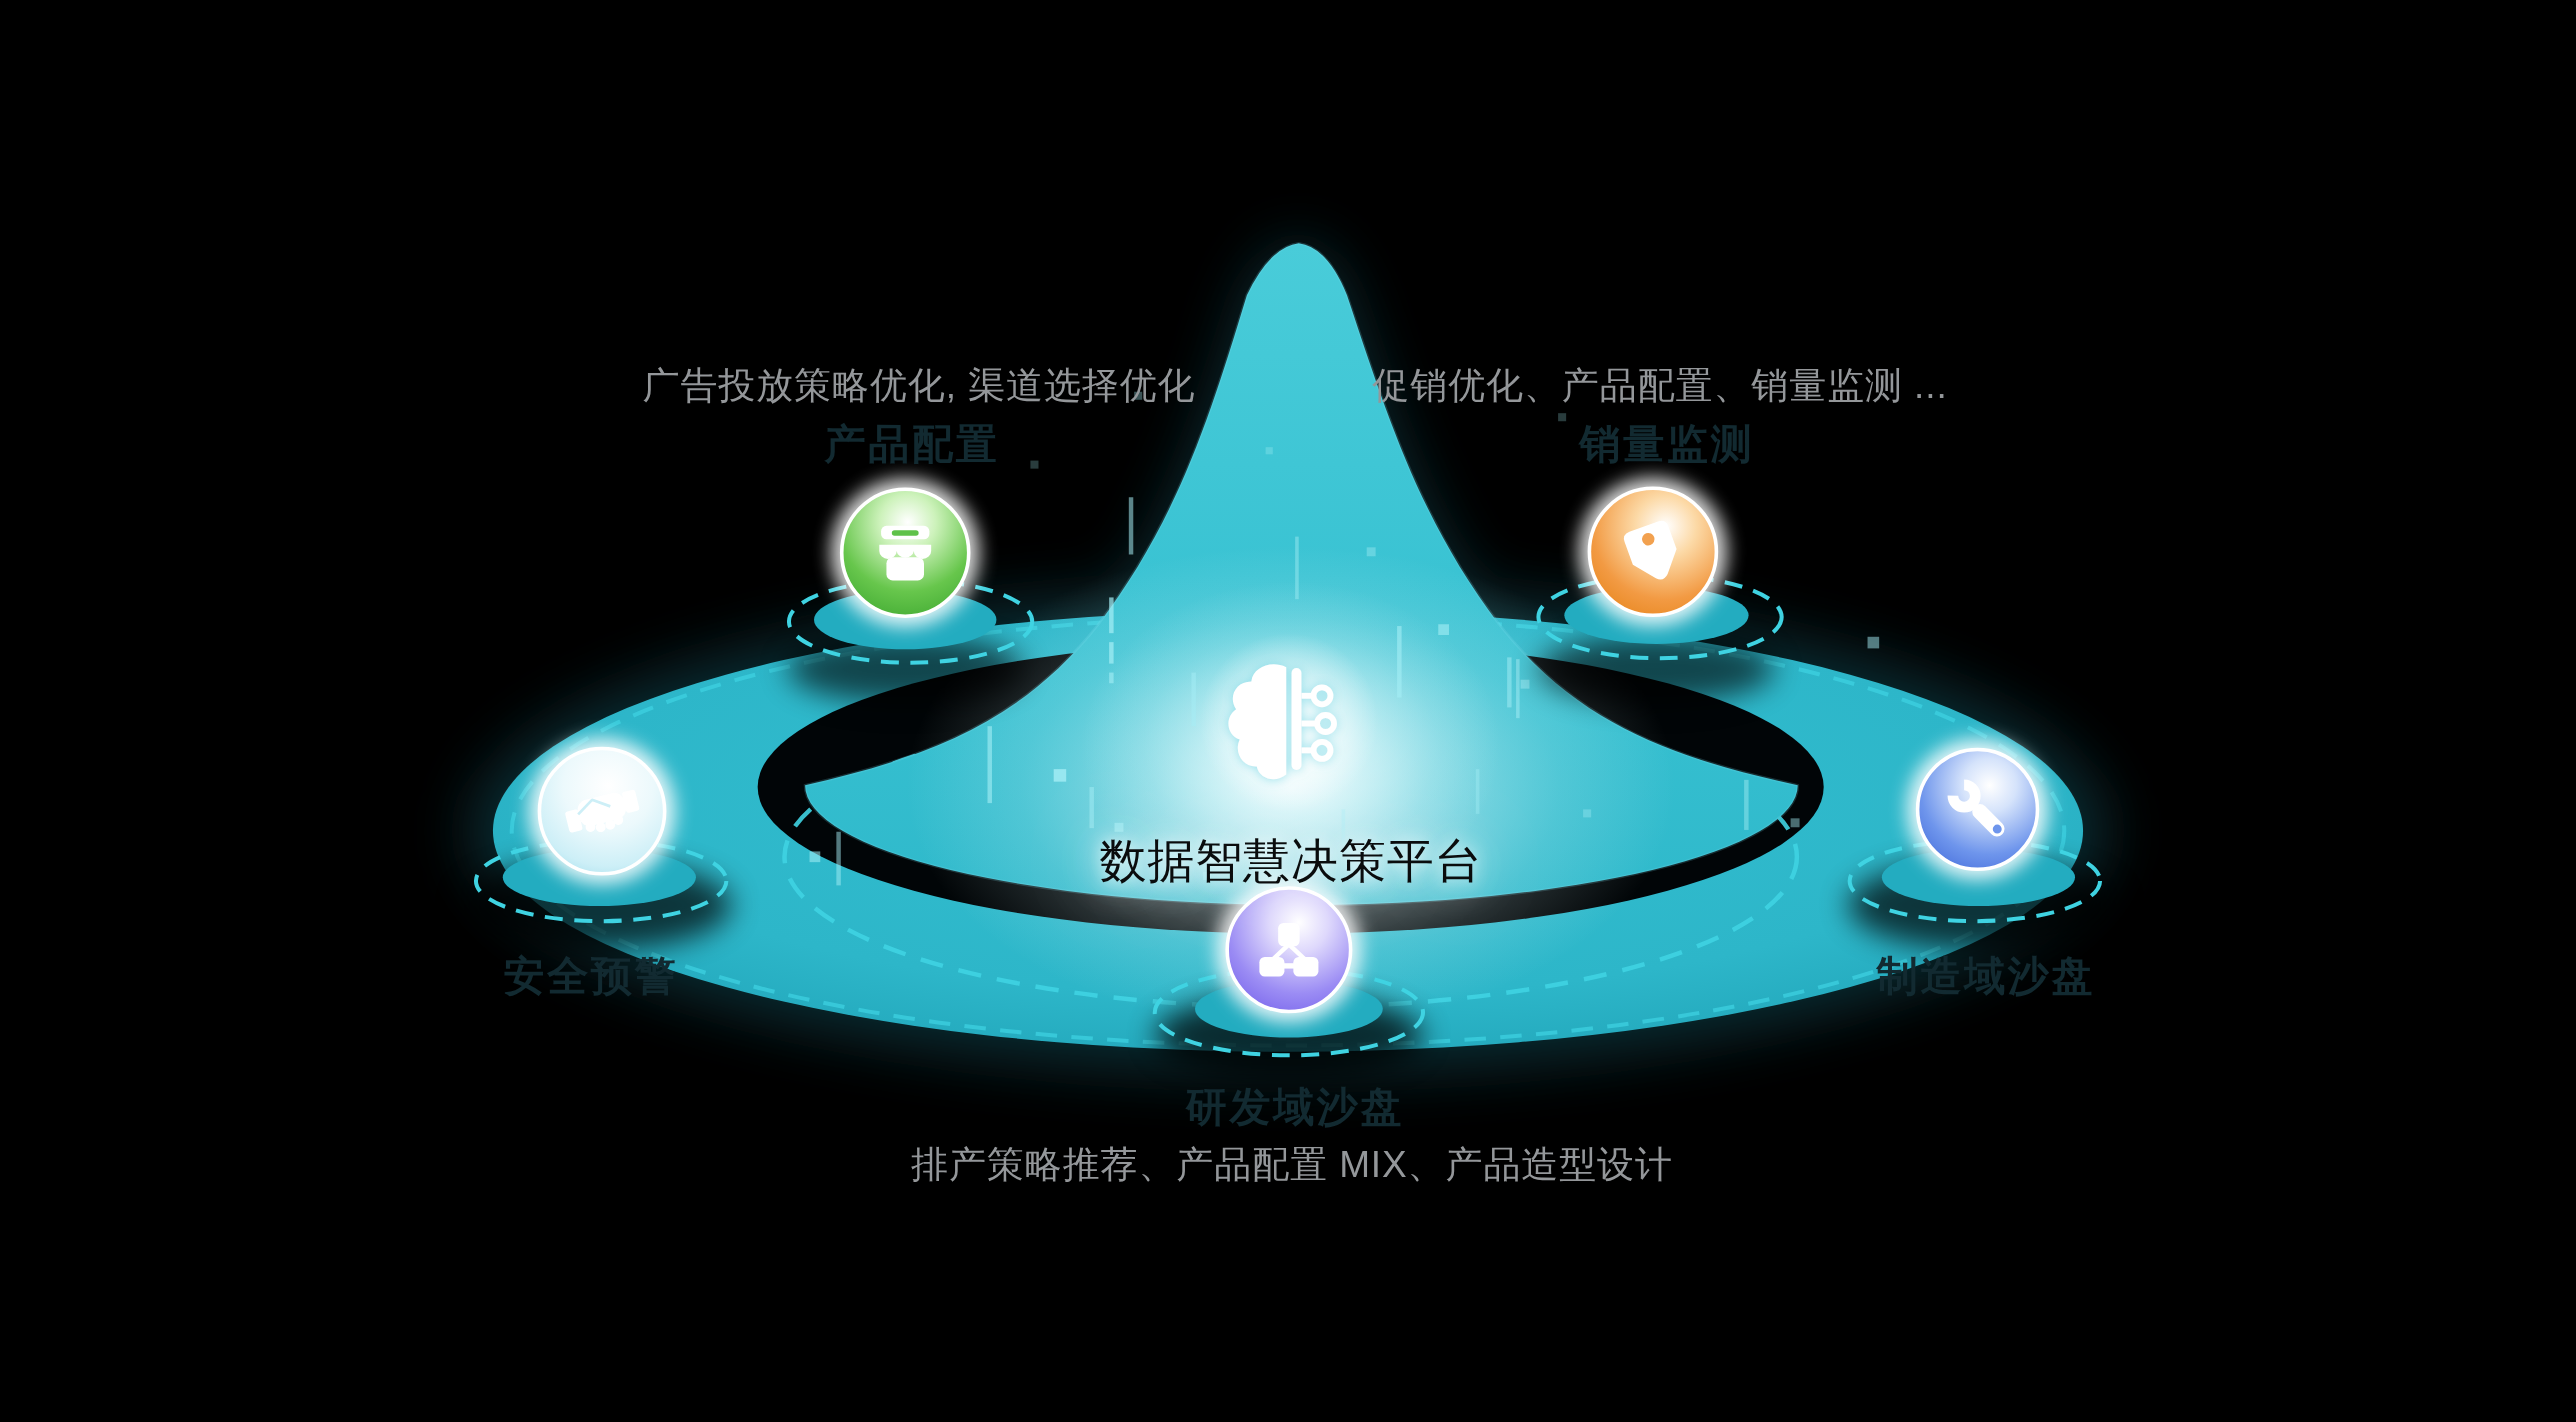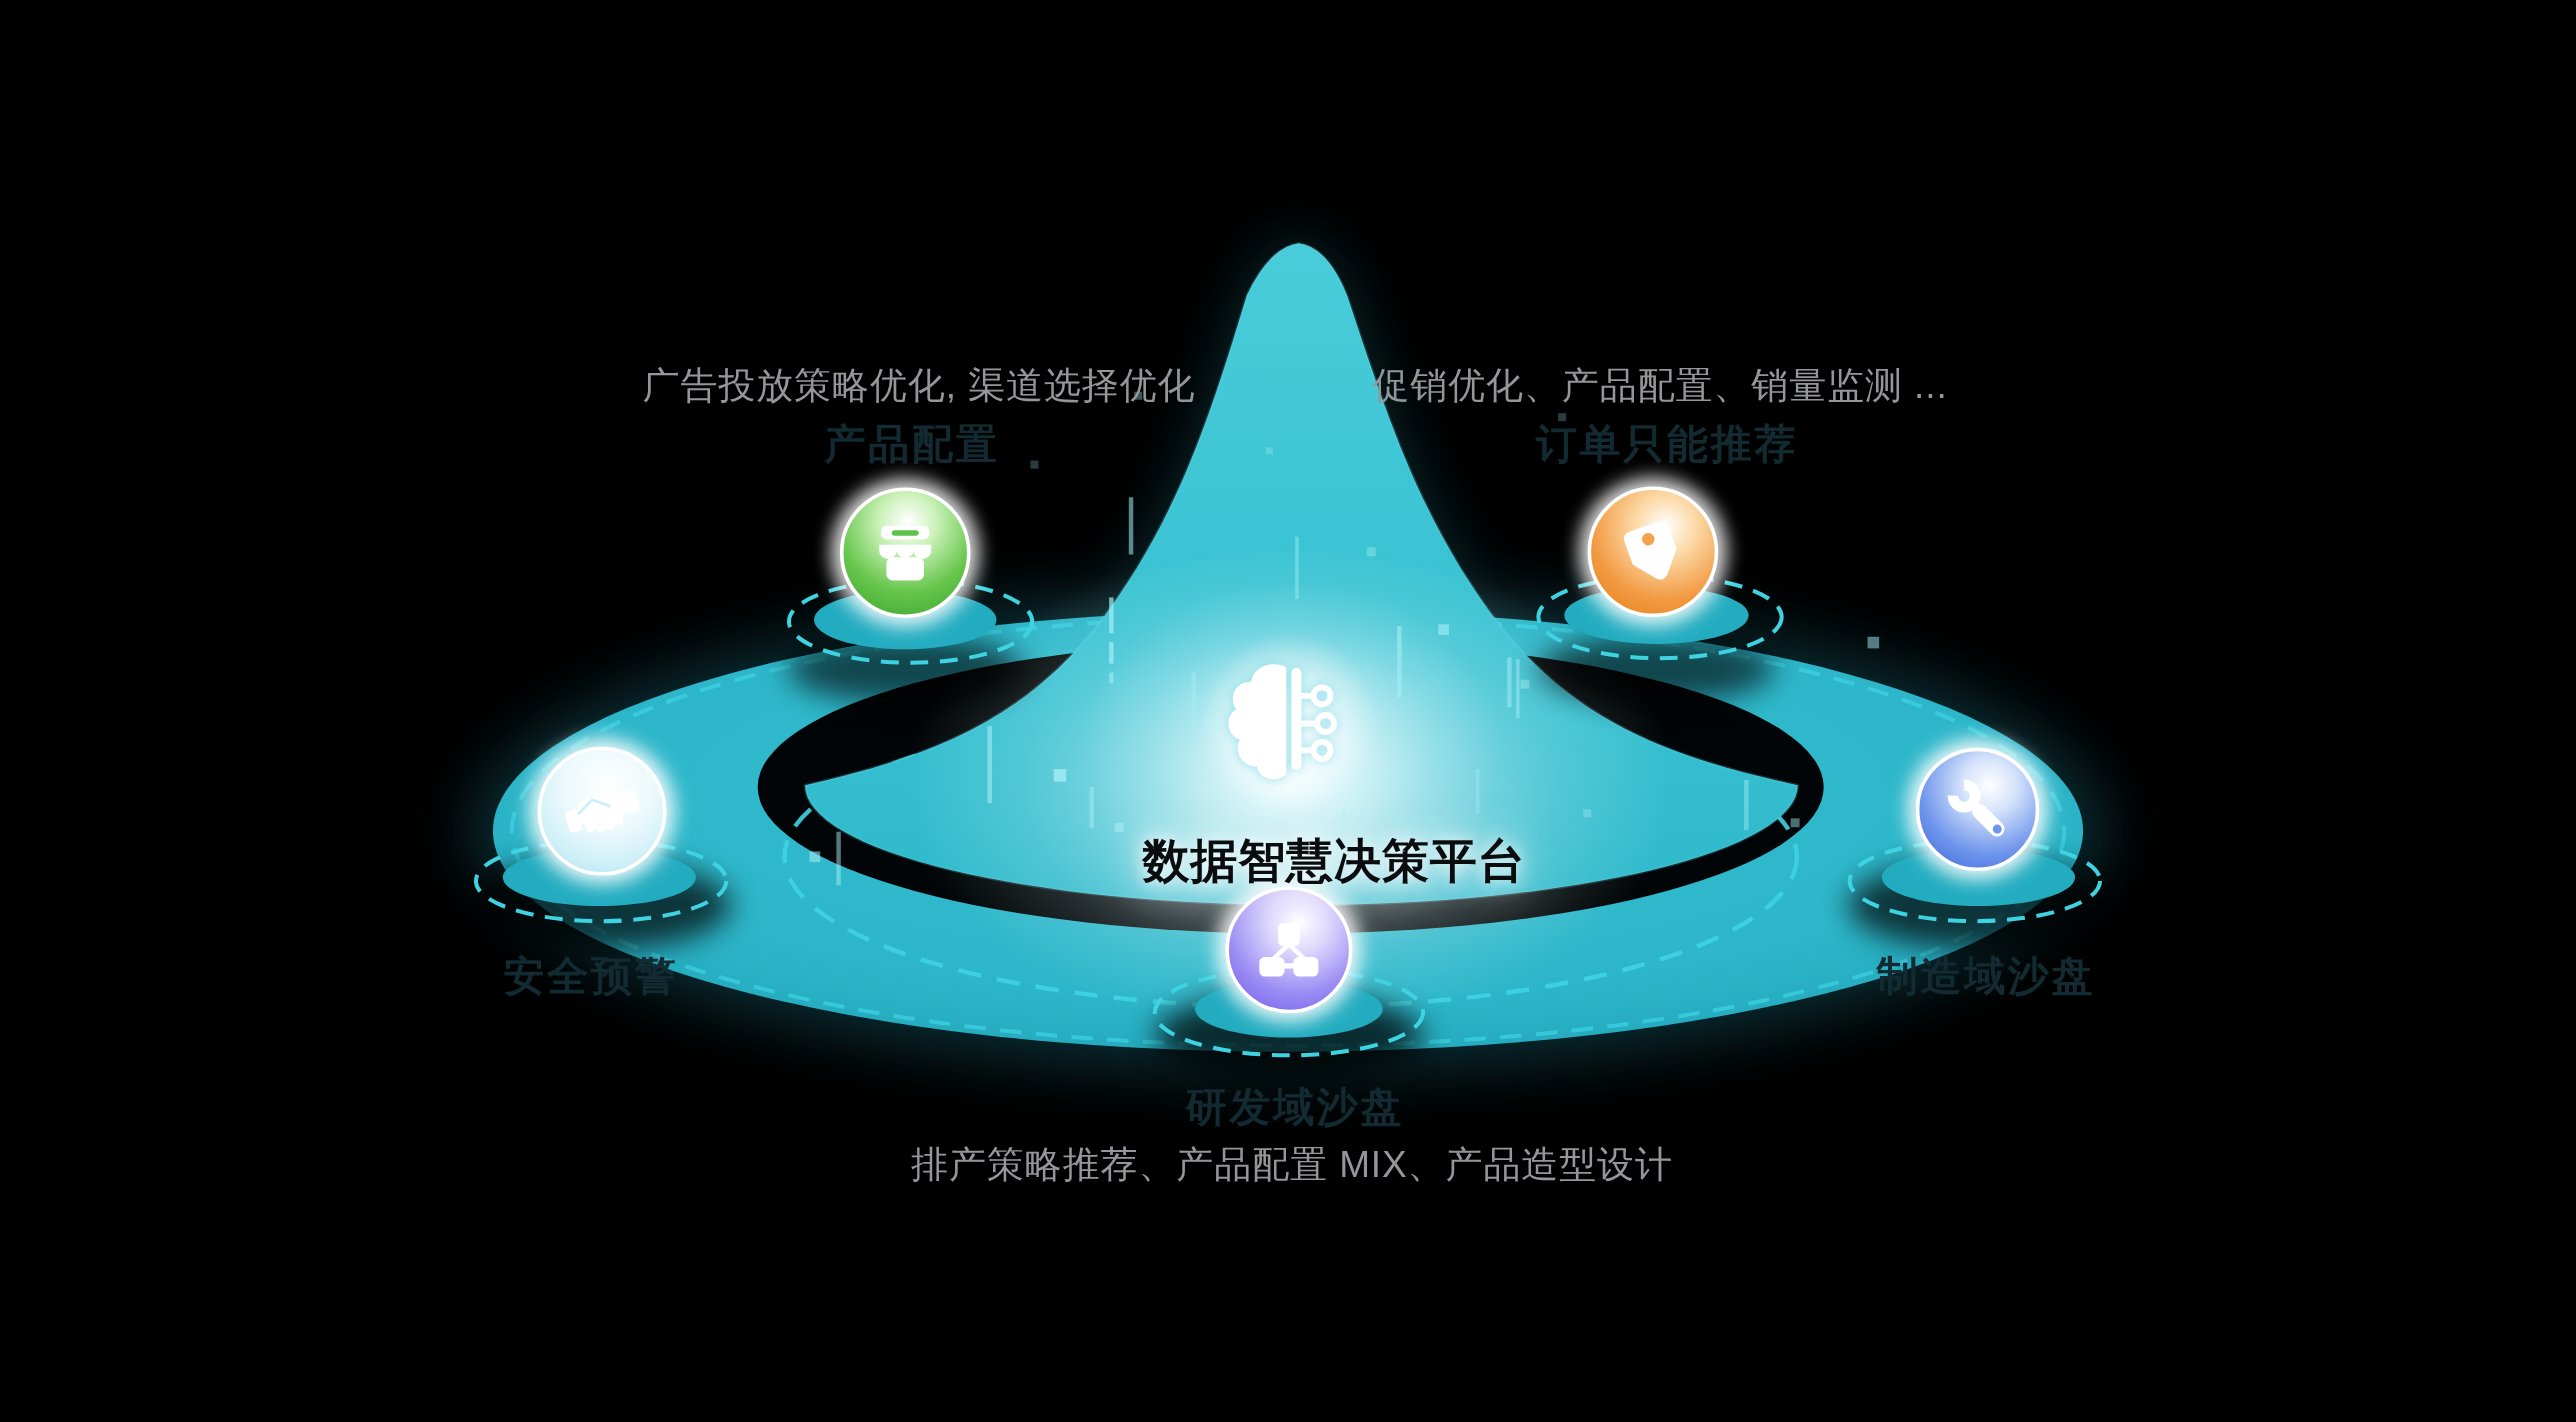--- a/index.html
+++ b/index.html
@@ -1,20 +1,20 @@
 <!DOCTYPE html>
 <html style="font-size:14.3px"><head>
 <meta charset="utf-8">
 <style>
   html,body{margin:0;padding:0;background:#000;}
   #stage{position:relative;width:2576px;height:1422px;overflow:hidden;background:#000;font-family:"Liberation Sans","DejaVu Sans",sans-serif;}
   #stage svg{position:absolute;left:0;top:0;}
   .txt{position:absolute;transform:translate(-50%,-50%);white-space:nowrap;text-align:center;}
-  .title{font-size:47px;font-weight:700;color:#0a0c0d;letter-spacing:0.9px;
-         text-shadow:0 0 16px rgba(255,255,255,.95),0 0 36px rgba(255,255,255,.9),0 0 81px rgba(255,255,255,.7);margin-left:43px;}
+  .title{font-size:47px;font-weight:400;color:#0a0c0d;letter-spacing:0.9px;
+         text-shadow:0 0 16px rgba(255,255,255,.95),0 0 36px rgba(255,255,255,.9),0 0 81px rgba(255,255,255,.7);}
   .desc{font-size:37px;color:#94979a;font-weight:500;letter-spacing:0.9px;}
   .domain{font-size:41px;color:#122a31;font-weight:700;letter-spacing:2.7px;}
 </style>
 </head>
 <body>
 
 <div id="stage">
 <svg width="2576" height="1422" viewBox="0 0 2880 1590">
   <defs>
     <radialGradient id="gDisc" cx="50%" cy="42%" r="65%">
@@ -226,21 +226,21 @@
     </g>
   </g>
 </svg>
 
   <div class="txt title" style="left:1291px;top:861px;">数据智慧决策平台</div>
 
   <div class="txt desc" style="left:919px;top:386px;text-align:right;">广告投放策略优化, 渠道选择优化</div>
   <div class="txt domain" style="left:912px;top:444px;">产品配置</div>
 
   <div class="txt desc" style="left:1660px;top:386px;">促销优化、产品配置、销量监测 ...</div>
-  <div class="txt domain" style="left:1667px;top:444px;">订单只能推荐</div>
+  <div class="txt domain" style="left:1667px;top:444px;">销量监测</div>
 
   <div class="txt domain" style="left:591px;top:976px;">安全预警</div>
 
   <div class="txt domain" style="left:1986px;top:976px;">制造域沙盘</div>
 
   <div class="txt desc" style="left:1292px;top:1165px;">排产策略推荐、产品配置 MIX、产品造型设计</div>
   <div class="txt domain" style="left:1295px;top:1107px;">研发域沙盘</div>
 </div>
 
 

